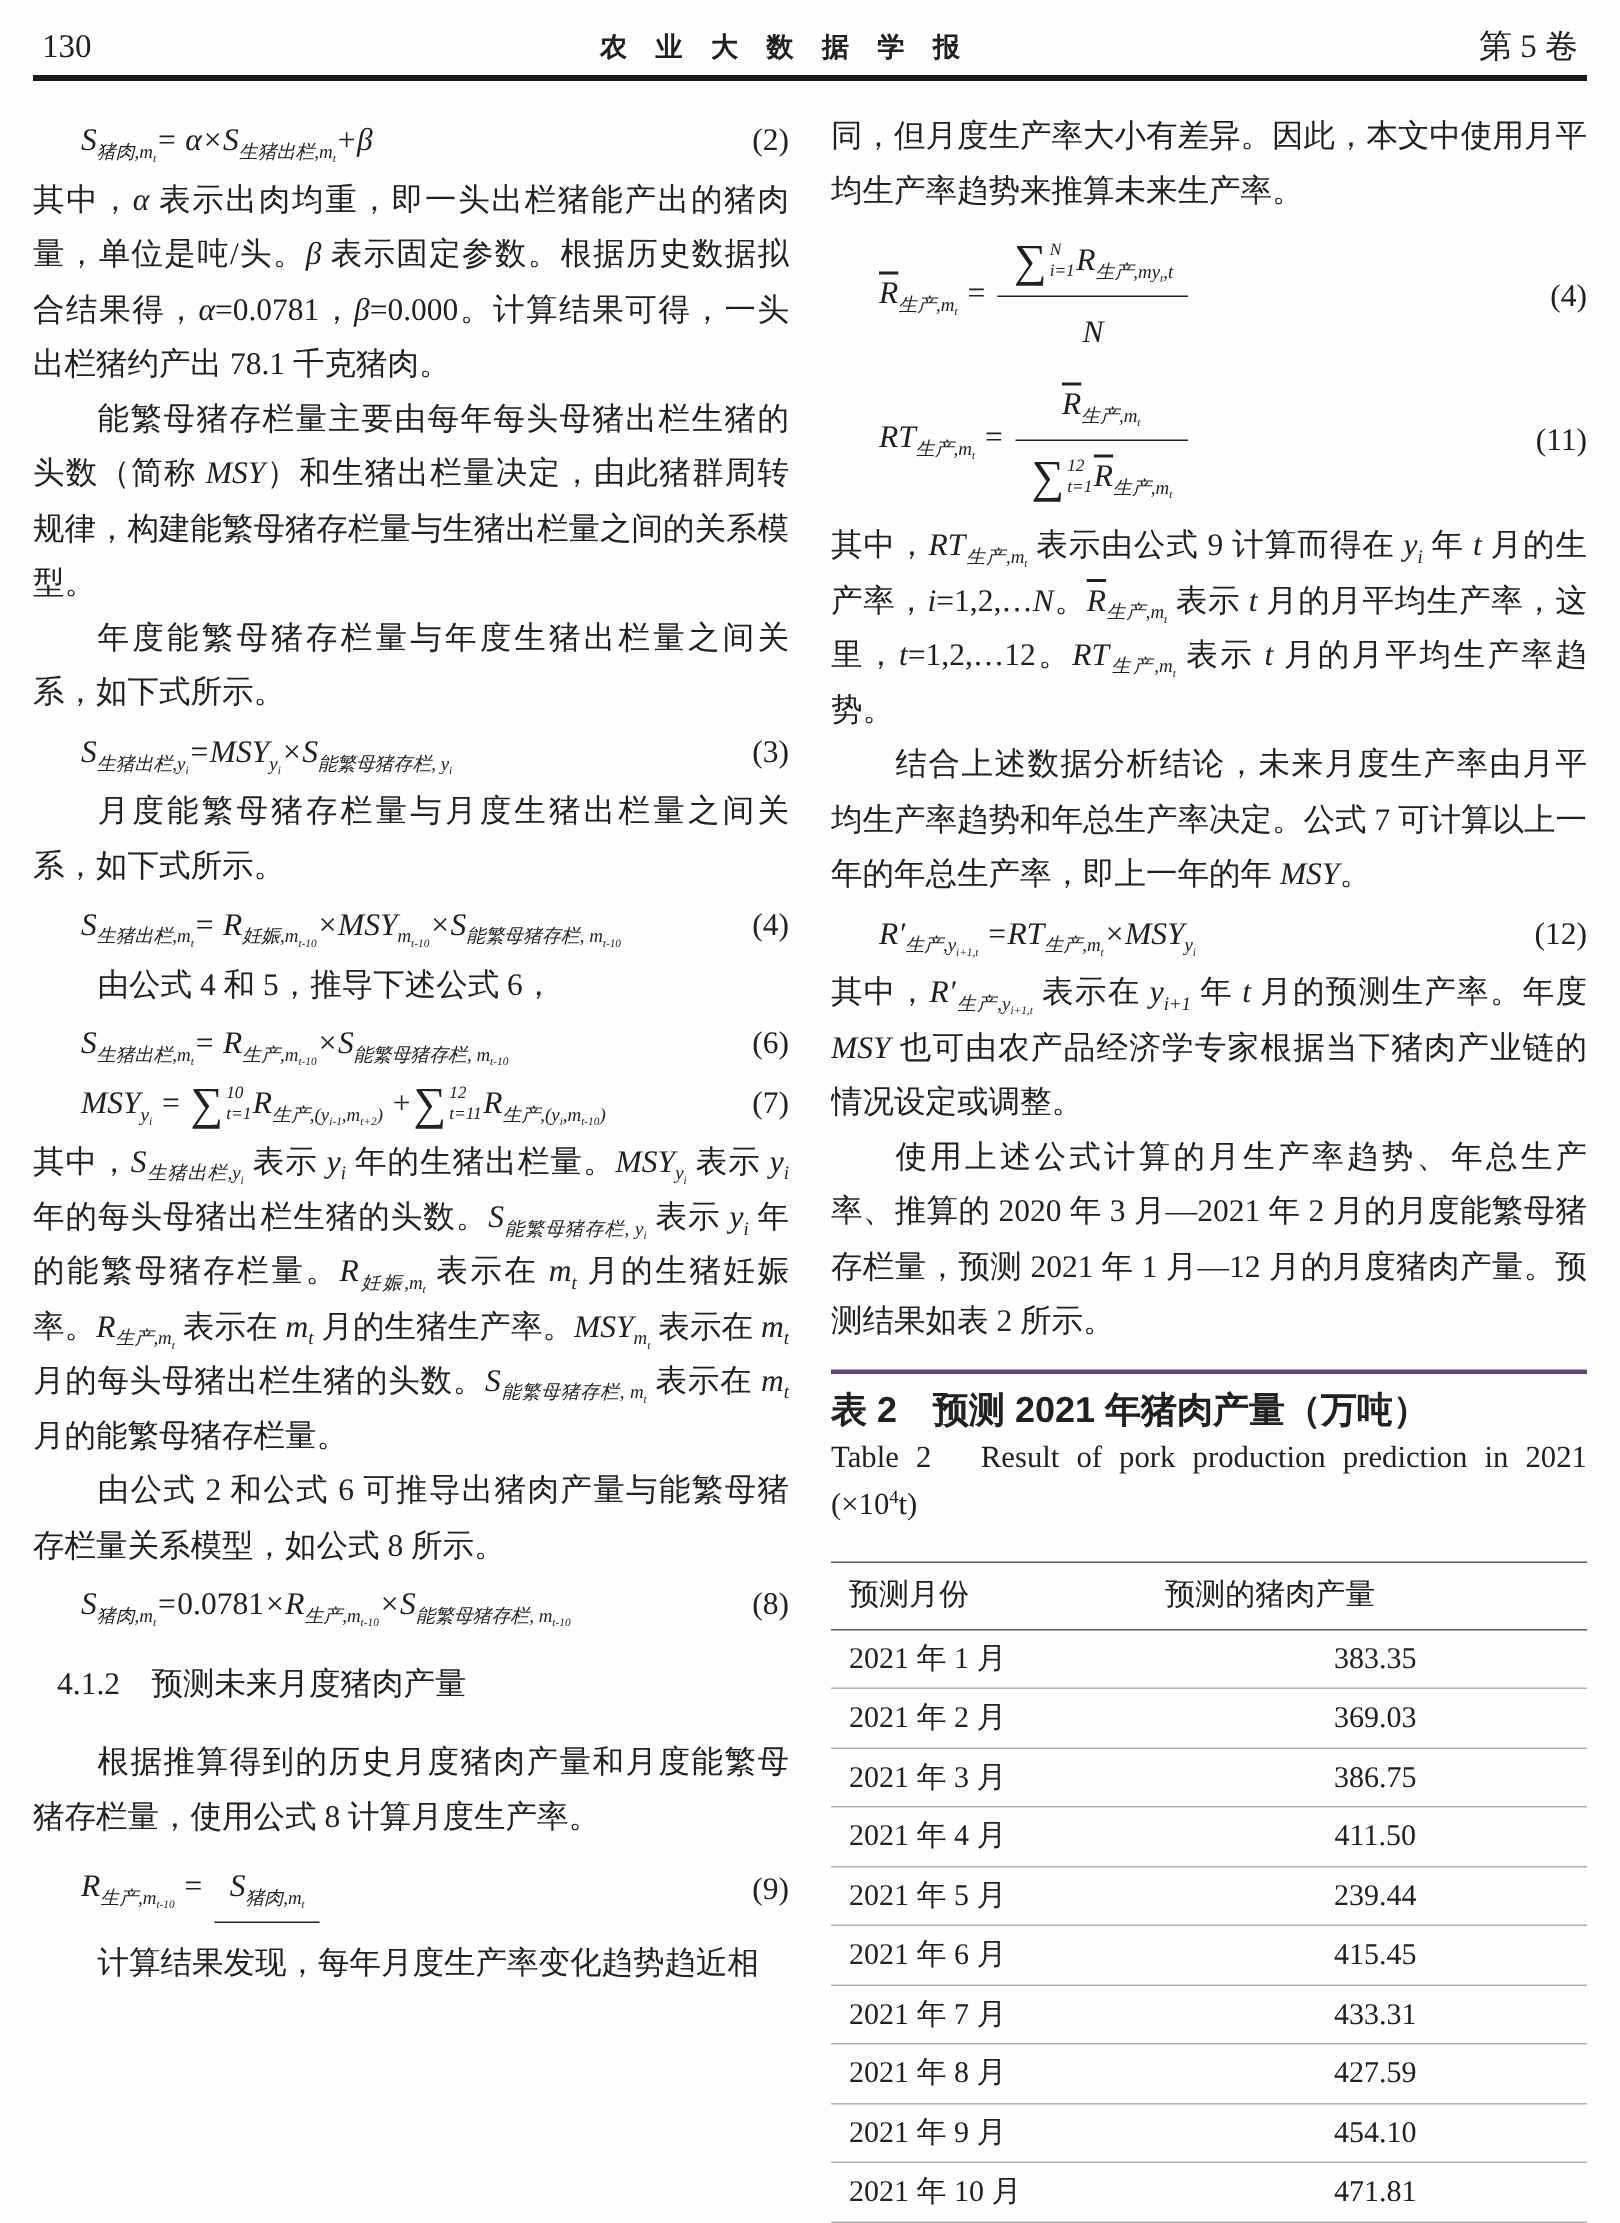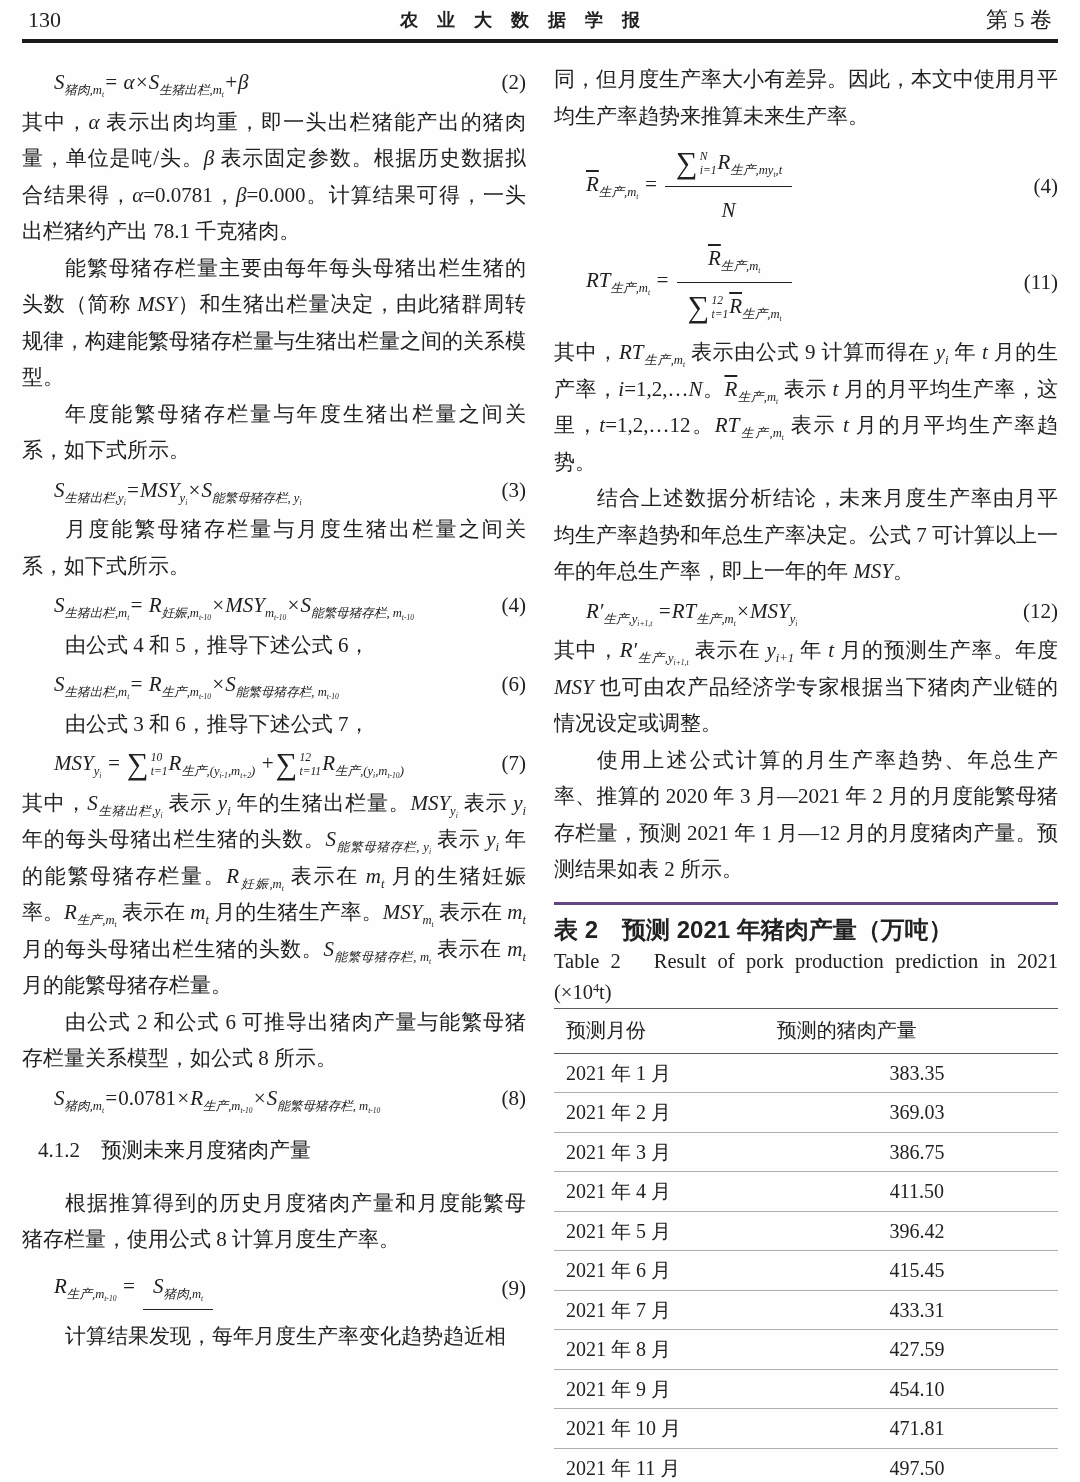--- a/index.html
+++ b/index.html
@@ -9,21 +9,21 @@
     --rowline:#b4adb6;
     --midline:#5a5a5a;
   }
   *{box-sizing:border-box;}
   html,body{margin:0;padding:0;}
   body{
     width:1080px;height:1482px;overflow:hidden;background:#fefefe;
     color:var(--text);
     font-family:"Liberation Serif","DejaVu Serif",serif;
   }
-  .page{width:1080px;height:1482px;padding:3px 22px 0;overflow:hidden;}
+  .page{width:1080px;height:1482px;padding:14px 22px 0;overflow:hidden;}
   .pg-header{
     display:flex;justify-content:space-between;align-items:center;
     height:34px;font-size:22px;padding:0 6px;
   }
   .journal-title{
     font-family:"Liberation Sans","DejaVu Sans",sans-serif;
     font-size:18px;font-weight:600;letter-spacing:7px;white-space:nowrap;
   }
   .page-no,.volume{font-size:22px;}
   .header-rule{height:4px;background:var(--rule);margin:2px 0 18px;}
@@ -48,21 +48,21 @@
   .frac .den{display:block;padding:5px 10px 2px;}
   .bigop{display:inline-flex;align-items:center;vertical-align:middle;margin:0 1px;}
   .bigop .sig{font-style:normal;font-size:1.45em;line-height:0.9;}
   .bigop .lims{display:inline-flex;flex-direction:column;align-items:flex-start;
     font-size:0.55em;line-height:1.2;margin-left:2px;}
   
   .tableblock{margin-top:14px;border-top:3px solid var(--accent);
     border-bottom:3.5px solid var(--accent);padding-top:8px;}
   .tcap-cn{font-family:"Liberation Sans","DejaVu Sans",sans-serif;
     font-weight:700;font-size:24px;line-height:33px;}
-  .tcap-en{font-size:20.5px;line-height:31px;margin-bottom:0;}
+  .tcap-en{font-size:20.5px;line-height:31px;margin-bottom:22px;}
   .dtable{width:100%;border-collapse:collapse;font-size:20px;}
   .dtable th{
     font-weight:normal;height:45px;
     border-top:1.5px solid var(--midline);border-bottom:1.5px solid var(--midline);
   }
   .dtable th.c1{text-align:left;padding-left:12px;width:44%;}
   .dtable th.c2{}
   .dtable td{height:37.6px;border-bottom:1px solid var(--rowline);}
   .dtable tr:last-child td{border-bottom:none;}
   .dtable td.month{text-align:left;padding-left:12px;}
@@ -96,21 +96,20 @@
       <p class="para indent">月度能繁母猪存栏量与月度生猪出栏量之间关系，如下式所示。</p>
       <div class="formula">
         <span class="fbody">S<sub>生猪出栏,m<sub>t</sub></sub>= R<sub>妊娠,m<sub>t-10</sub></sub>×MSY<sub>m<sub>t-10</sub></sub>×S<sub>能繁母猪存栏, m<sub>t-10</sub></sub></span>
         <span class="fnum">(4)</span>
       </div>
       <p class="para indent">由公式 4 和 5，推导下述公式 6，</p>
       <div class="formula">
         <span class="fbody">S<sub>生猪出栏,m<sub>t</sub></sub>= R<sub>生产,m<sub>t-10</sub></sub>×S<sub>能繁母猪存栏, m<sub>t-10</sub></sub></span>
         <span class="fnum">(6)</span>
       </div>
-      <p class="para indent">由公式 3 和 6，推导下述公式 7，</p>
       <div class="formula">
         <span class="fbody">MSY<sub>y<sub>i</sub></sub> = <span class="bigop">
               <span class="sig">∑</span>
               <span class="lims">
                 <span>10</span>
                 <span>t=1</span>
               </span>
             </span>R<sub>生产,(y<sub>i-1</sub>,m<sub>t+2</sub>)</sub> +<span class="bigop">
               <span class="sig">∑</span>
               <span class="lims">
@@ -193,21 +192,21 @@
                 <td class="value">386.75</td>
               </tr>
 
               <tr>
                 <td class="month">2021 年 4 月</td>
                 <td class="value">411.50</td>
               </tr>
 
               <tr>
                 <td class="month">2021 年 5 月</td>
-                <td class="value">396.42</td>
+                <td class="value">239.44</td>
               </tr>
 
               <tr>
                 <td class="month">2021 年 6 月</td>
                 <td class="value">415.45</td>
               </tr>
 
               <tr>
                 <td class="month">2021 年 7 月</td>
                 <td class="value">433.31</td>

